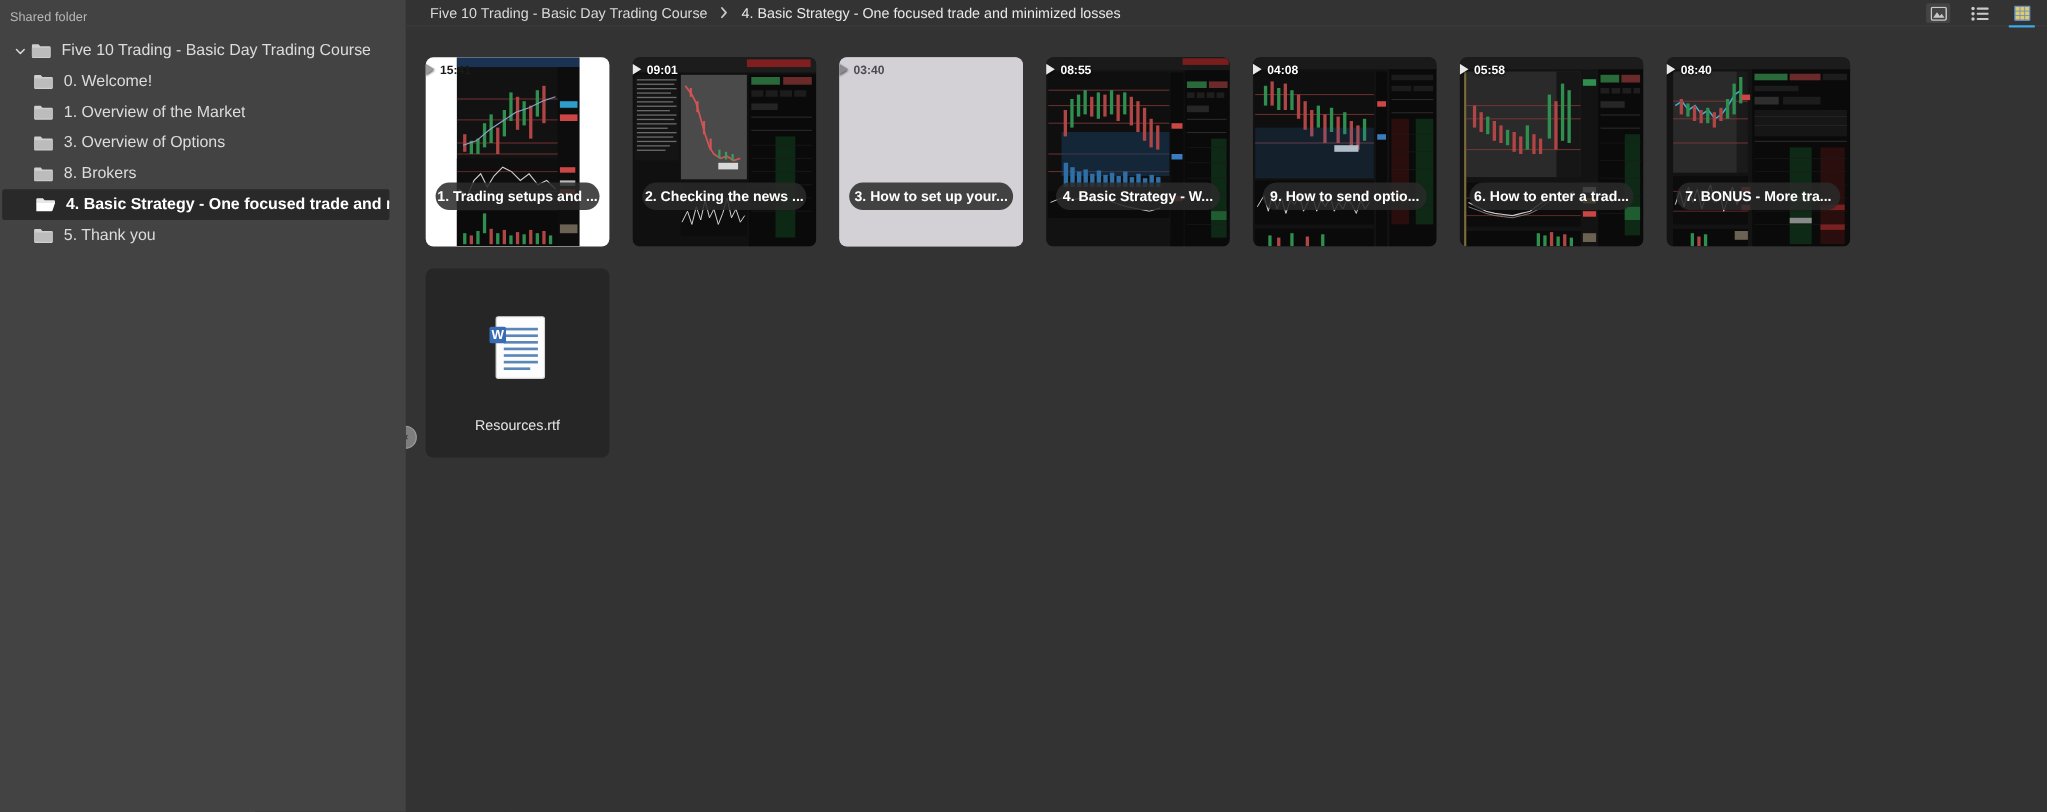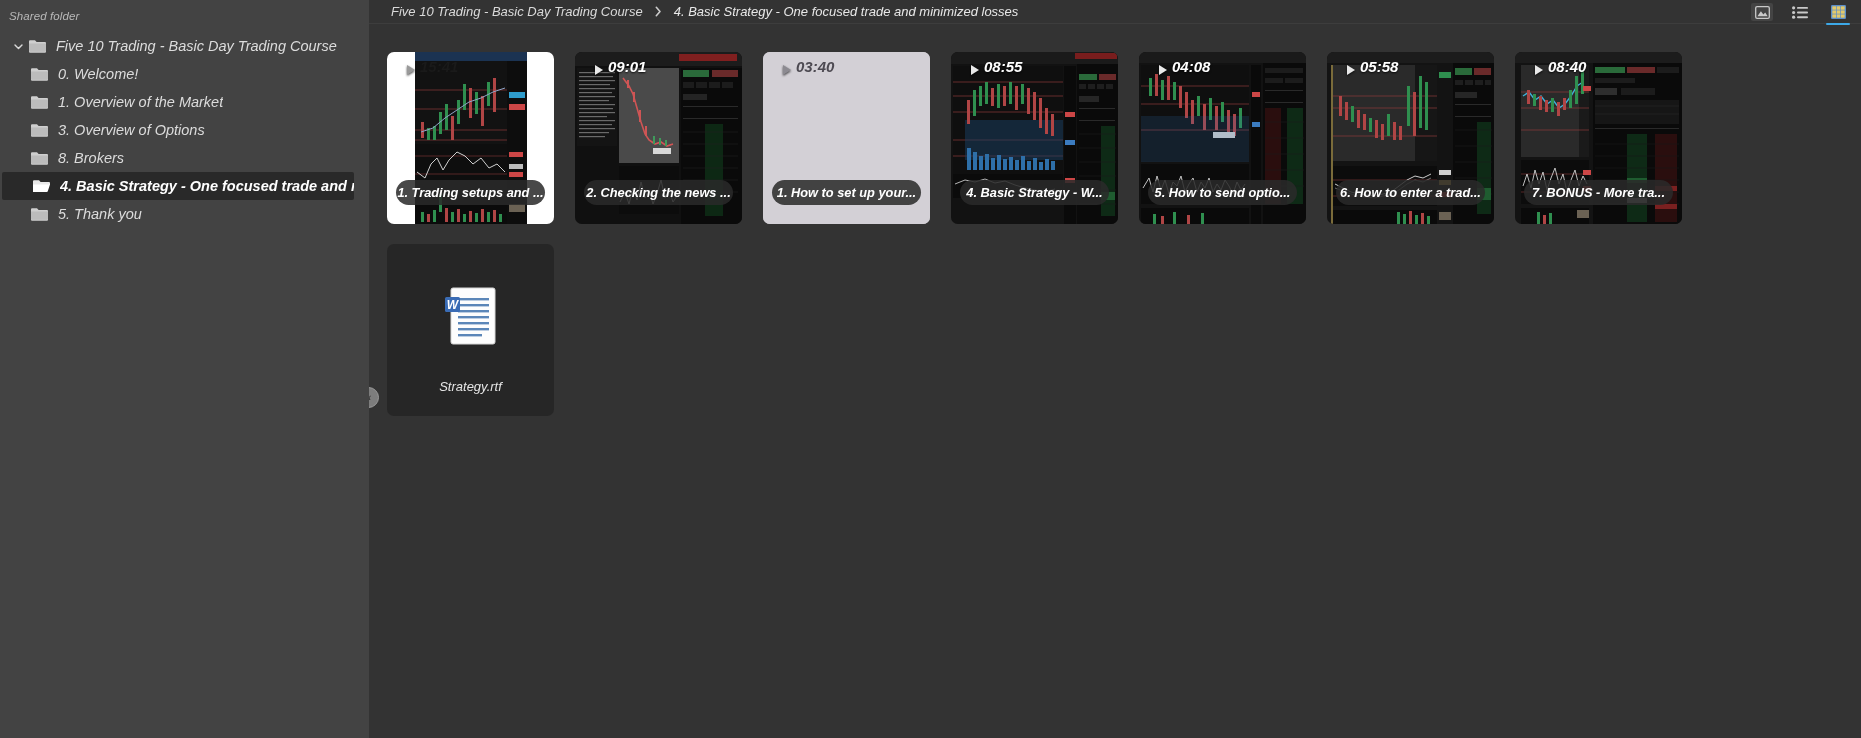--- a/index.html
+++ b/index.html
@@ -6,21 +6,21 @@
   * { box-sizing: border-box; margin: 0; padding: 0; }
   html, body {
     width: 1861px; height: 738px;
     background: #333333;
     font-family: "Liberation Sans", sans-serif;
     overflow: hidden;
     -webkit-font-smoothing: antialiased;
   }
 
   
-  #app { display: flex; width: 1861px; height: 738px; font-style: italic; }
+  #app { display: flex; width: 1861px; height: 738px; }
 
   
   #sidebar {
     width: 369px; height: 738px;
     background: #434343;
     flex: 0 0 369px;
     position: relative;
     padding-top: 6px;
   }
   .shared-label {
@@ -124,42 +124,42 @@
   }
   .thumb-inner {
     width: 112px; height: 172px;
     position: relative; overflow: hidden;
   }
   .card.fullw .thumb-inner { width: 167px; }
   .card.blank .thumb-inner { width: 167px; background: #d3d0d6; }
 
   
   .dur {
-    position: absolute; top: 6px; left: 20px;
-    display: flex; align-items: flex-end; gap: 5px;
+    position: absolute; top: 6px; left: 0;
+    display: flex; align-items: flex-start; gap: 5px;
     z-index: 4;
-    font-size: 15px; font-weight: bold; color: #ffffff;
+    font-size: 11px; font-weight: bold; color: #ffffff;
     text-shadow: 0 1px 2px rgba(0,0,0,.85);
   }
   .card.blank .dur { color: #4d4a52; text-shadow: none; }
   .card.blank .dur .play-tri { border-left-color: #8c8a91; }
   .play-tri {
     width: 0; height: 0;
     border-top: 5px solid transparent;
     border-bottom: 5px solid transparent;
     border-left: 8px solid #e9e9e9;
     filter: drop-shadow(0 1px 1px rgba(0,0,0,.7));
   }
   .card.selected .play-tri { border-left-color: #9a9a9a; }
   .card.selected .dur { color: #1a1a1a; text-shadow: none; }
 
   
   .title-pill {
     position: absolute;
-    left: 9px; right: 9px; bottom: 19px;
+    left: 9px; right: 9px; bottom: 33px;
     height: 25px;
     background: rgba(42,42,42,.86);
     border-radius: 13px;
     display: flex; align-items: center; justify-content: center;
     color: #ffffff;
     font-size: 12.8px; font-weight: bold;
     z-index: 5;
     white-space: nowrap; overflow: hidden;
     padding: 0 6px;
   }
@@ -466,21 +466,21 @@
         </div>
 
         <div class="card blank lightbg">
           <div class="thumb">
             <div class="thumb-inner"></div>
           </div>
           <div class="dur">
             <span class="play-tri"></span>
             <span>03:40</span>
           </div>
-          <div class="title-pill">1. How to set up your...</div>
+          <div class="title-pill">3. How to set up your...</div>
         </div>
 
         <div class="card fullw">
           <div class="thumb">
             <div class="thumb-inner">
               <svg viewBox="0 0 167 172" preserveAspectRatio="none" width="167" height="172">
                 <rect width="167" height="172" fill="#121212"></rect>
                 <rect width="167" height="12" fill="#1a1a1a"></rect>
                 <rect x="2" y="14" width="110" height="130" fill="#0f0f0f"></rect>
                 <g stroke="#8c3a3a" stroke-width="0.7">
@@ -626,21 +626,21 @@
                   <line x1="126" y1="134" x2="165" y2="134"></line>
                 </g>
                 <rect x="2" y="64" width="108" height="46" fill="#2f6fb0" opacity=".18"></rect>
               </svg>
             </div>
           </div>
           <div class="dur">
             <span class="play-tri"></span>
             <span>04:08</span>
           </div>
-          <div class="title-pill">5. How to send optio...</div>
+          <div class="title-pill">9. How to send optio...</div>
         </div>
 
         <div class="card fullw">
           <div class="thumb">
             <div class="thumb-inner">
               <svg viewBox="0 0 167 172" preserveAspectRatio="none" width="167" height="172">
                 <rect width="167" height="172" fill="#131313"></rect>
                 <rect width="167" height="11" fill="#1c1c1c"></rect>
                 <rect x="6" y="13" width="104" height="96" fill="#2a2a2a"></rect>
                 <rect x="88" y="13" width="22" height="96" fill="#161616"></rect>
@@ -810,19 +810,19 @@
               <rect x="16" y="17" width="31" height="2.4"></rect>
               <rect x="16" y="23" width="31" height="2.4"></rect>
               <rect x="16" y="29" width="31" height="2.4"></rect>
               <rect x="16" y="35" width="31" height="2.4"></rect>
               <rect x="16" y="41" width="31" height="2.4"></rect>
               <rect x="16" y="47" width="24" height="2.4"></rect>
             </g>
             <rect x="3" y="10" width="15" height="15" rx="1.5" fill="#3a6cb5"></rect>
             <text x="10.5" y="21.6" font-family="'Liberation Sans', sans-serif" font-size="12" font-weight="bold" fill="#ffffff" text-anchor="middle">W</text>
           </svg>
-          <div class="file-name">Strategy.rtf</div>
+          <div class="file-name">Resources.rtf</div>
         </div>
 
       </div>
     </div>
   </div>
 </div>
 
 </body></html>

